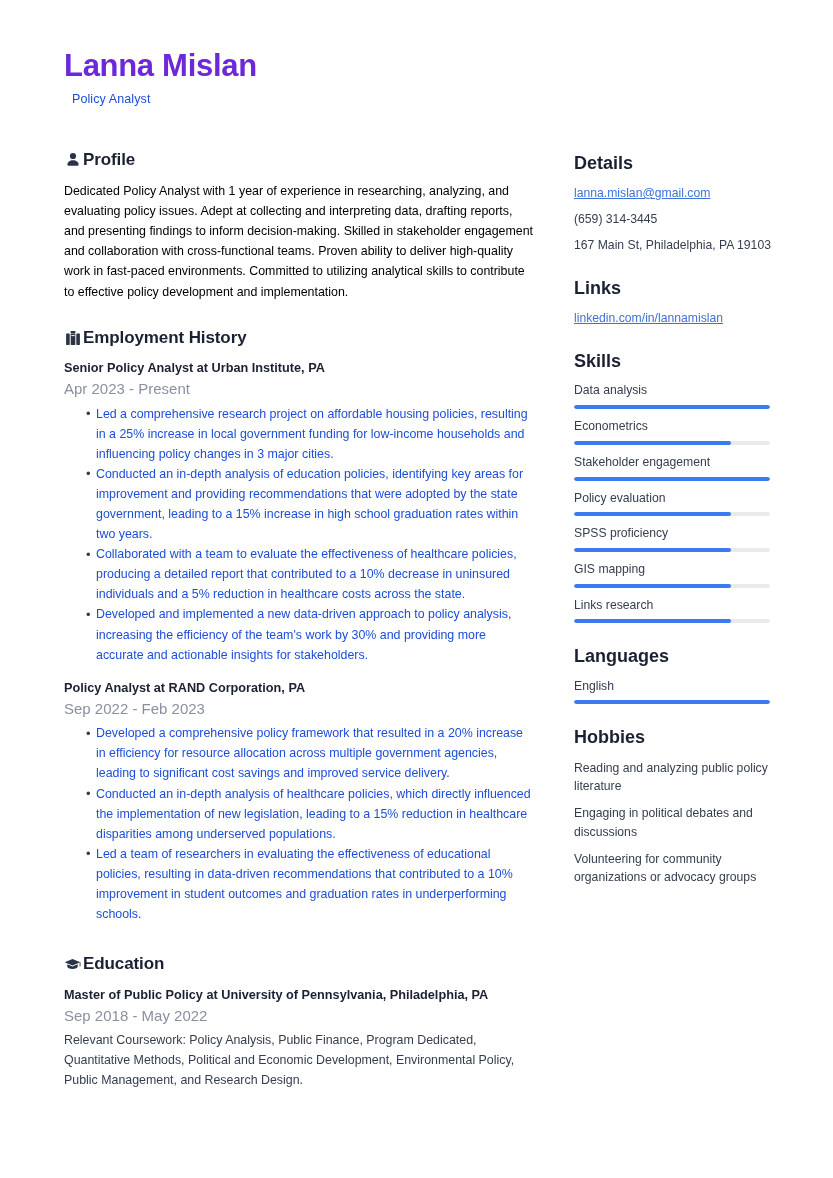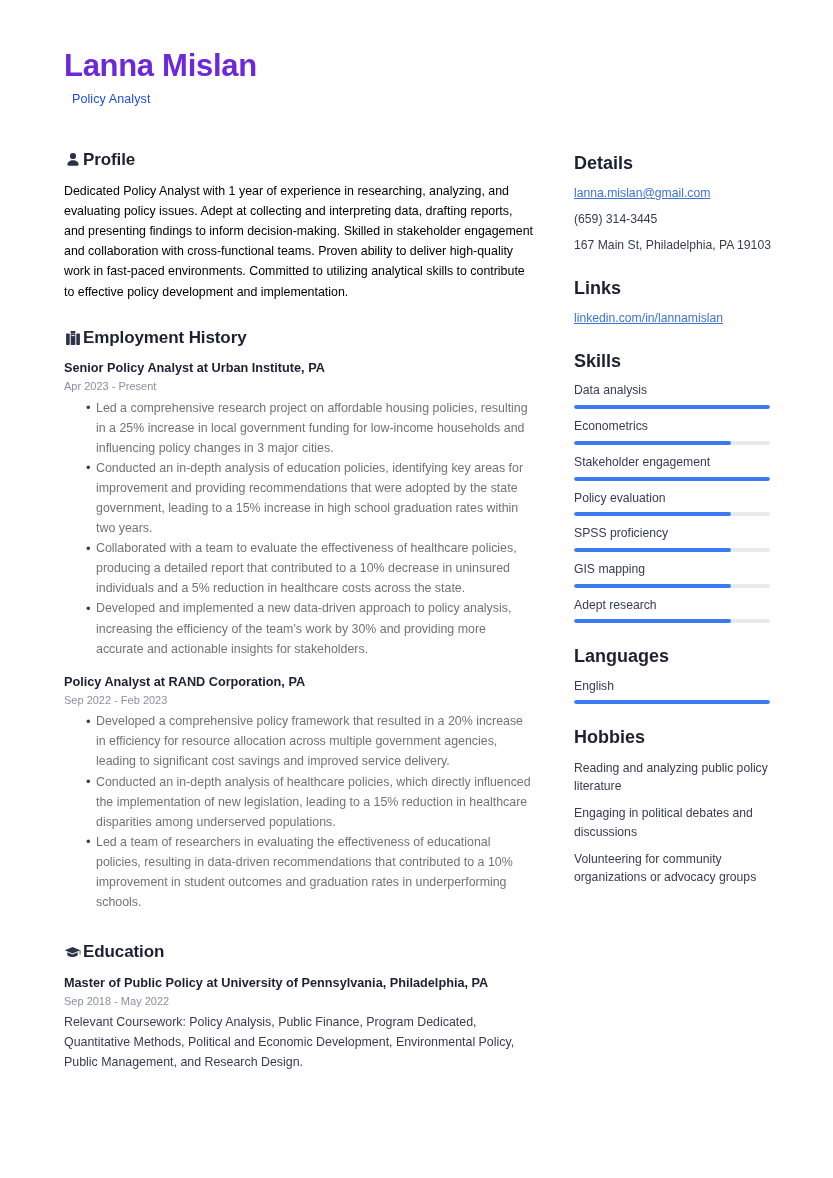--- a/index.html
+++ b/index.html
@@ -95,35 +95,35 @@
   .entry { margin-bottom: 4px; }
   .entry + .entry { margin-top: 14px; }
   .entry-title {
     font-size: 12.7px;
     font-weight: 700;
     color: #1b2033;
     line-height: 1.42;
     margin: 0 0 1px 0;
   }
   .entry-date {
-    font-size: 11px;
+    font-size: 15px;
     color: #8a909f;
     line-height: 1.5;
     margin: 0 0 3px 0;
   }
   ul.bullets {
     margin: 0;
     padding: 0 0 0 22px;
     list-style: none;
   }
   ul.bullets li {
     position: relative;
     font-size: 12.4px;
     line-height: 1.62;
-    color: #737373;
+    color: #1d4ed8;
     margin-bottom: 0px;
     padding-left: 10px;
   }
   ul.bullets li::before {
     content: "\2022";
     position: absolute;
     left: 0;
     top: -0.5px;
     color: #353d4f;
     font-size: 13px;
@@ -324,21 +324,21 @@
             <div class="bar-fill" style="width: 80%; background: rgb(59, 122, 240);"></div>
           </div>
         </div>
         <div class="bar-item">
           <div class="bar-label">GIS mapping</div>
           <div class="bar-track" style="background: rgb(233, 234, 236);">
             <div class="bar-fill" style="width: 80%; background: rgb(59, 122, 240);"></div>
           </div>
         </div>
         <div class="bar-item">
-          <div class="bar-label">Adept research</div>
+          <div class="bar-label">Links research</div>
           <div class="bar-track" style="background: rgb(233, 234, 236);">
             <div class="bar-fill" style="width: 80%; background: rgb(59, 122, 240);"></div>
           </div>
         </div>
       </div>
 
       <div class="side-block">
         <div class="side-title">Languages</div>
         <div class="bar-item">
           <div class="bar-label">English</div>

